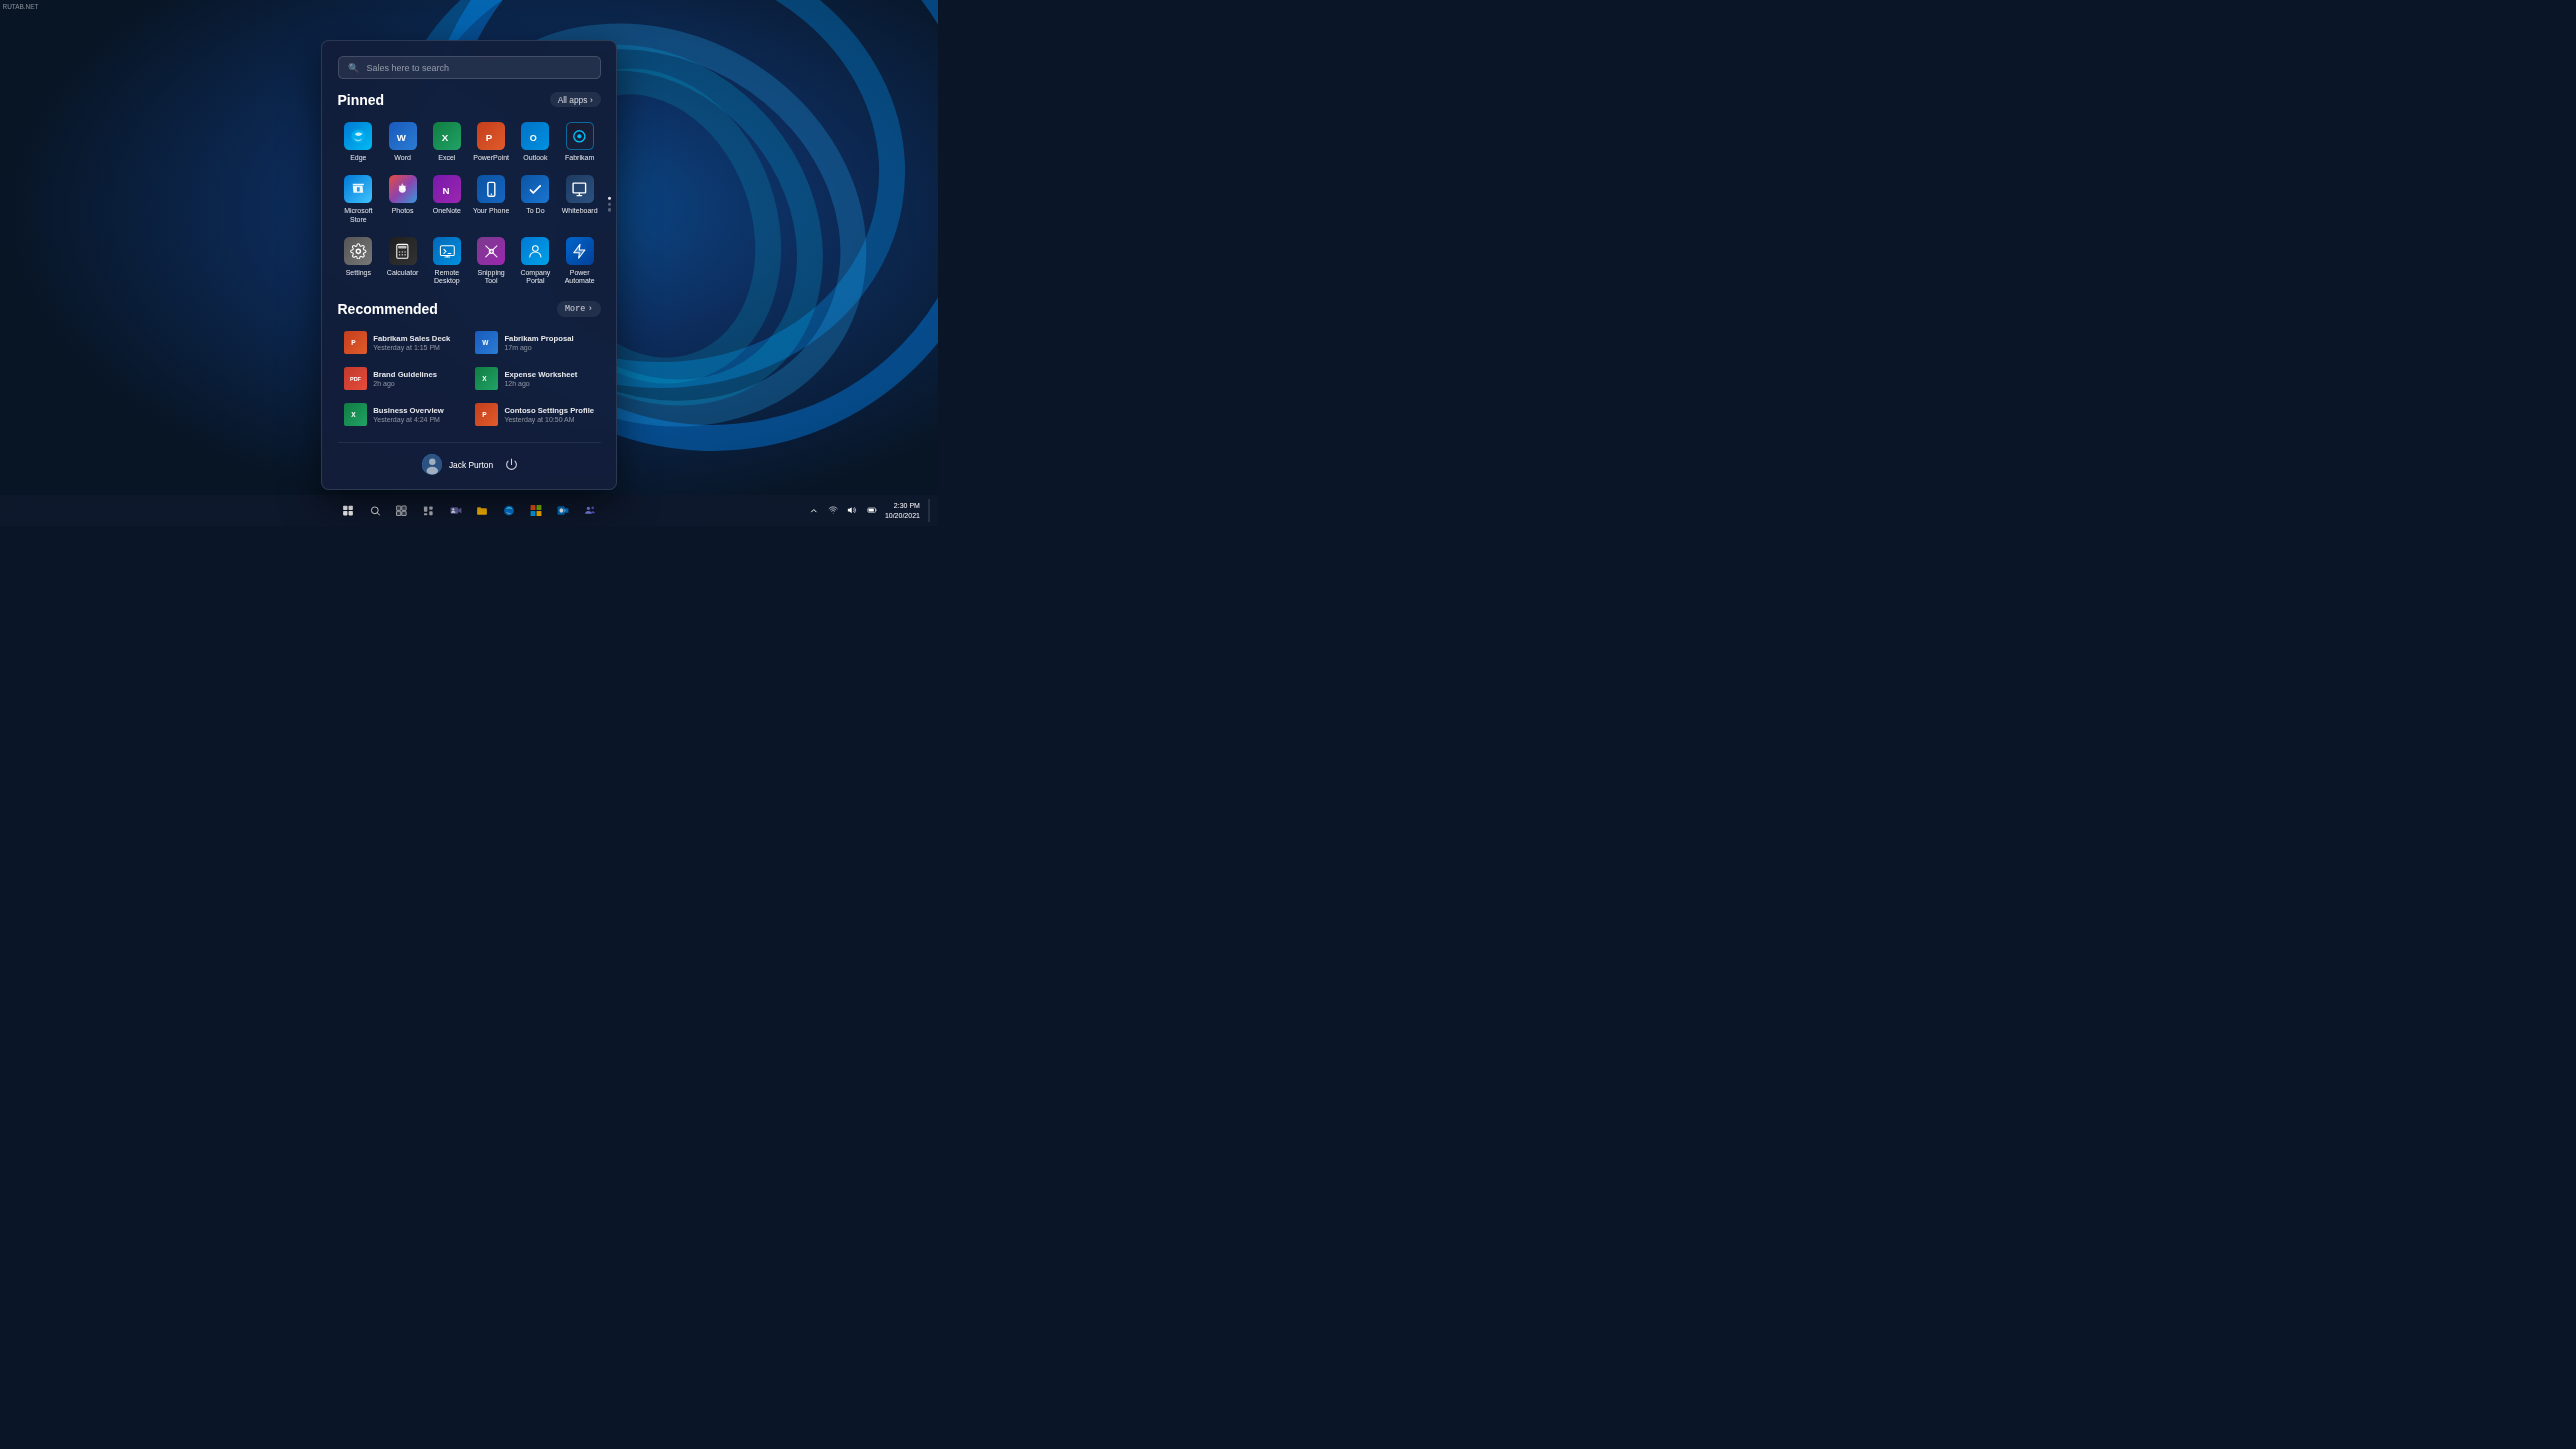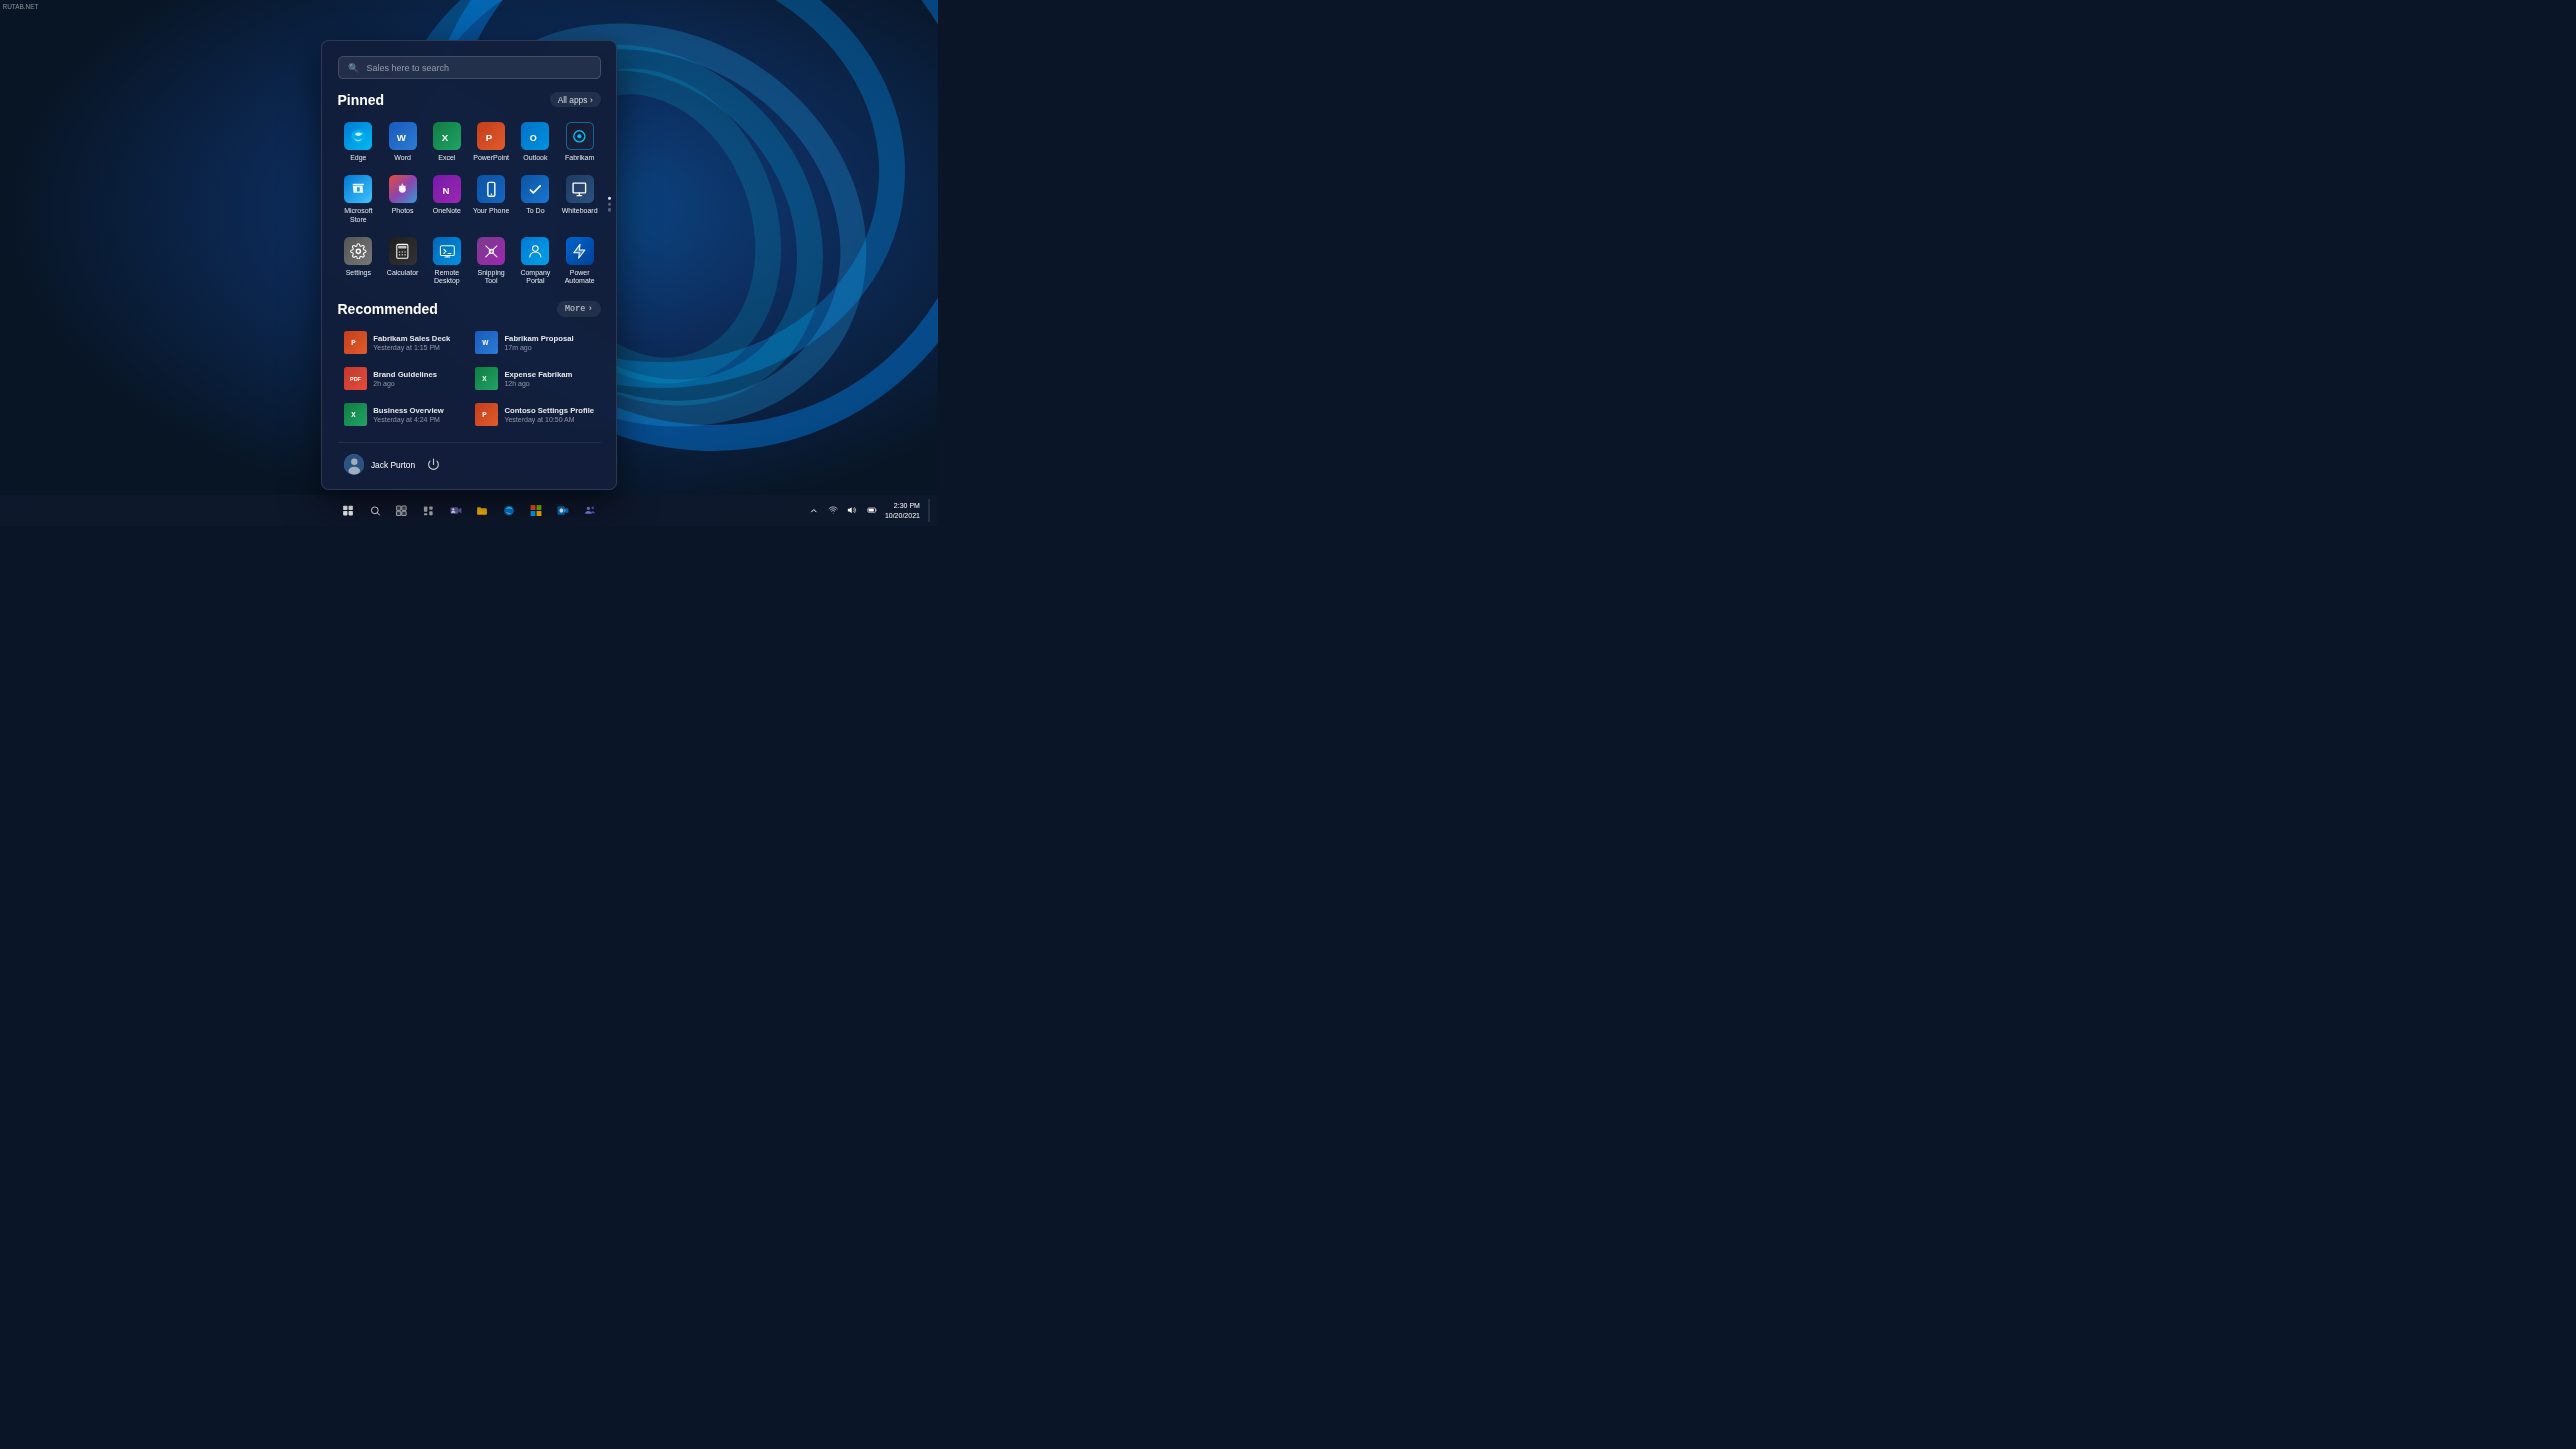--- a/index.html
+++ b/index.html
@@ -245,21 +245,21 @@
     }
 
     .rec-info { flex: 1; min-width: 0; }
     .rec-name { color: rgba(255,255,255,0.9); font-size: 7.7px; font-weight: 700; white-space: nowrap; overflow: hidden; text-overflow: ellipsis; }
     .rec-time { color: rgba(255,255,255,0.5); font-size: 7px; margin-top: 1.3px; }
 
     
     .start-footer {
       display: flex;
       align-items: center;
-      justify-content: flex-start;
+      justify-content: center;
       margin-top: 10.3px;
       padding-top: 7.7px;
       border-top: 0.6px solid rgba(255,255,255,0.08);
     }
 
     .user-info {
       display: flex;
       align-items: center;
       gap: 6.4px;
       cursor: pointer;
@@ -589,21 +589,21 @@
         </div>
       </div>
 
       <div class="rec-item">
         <div class="rec-icon" style="background: linear-gradient(135deg, #107c41, #21a366);">
           <svg width="13" height="13" viewBox="0 0 24 24" style="font-size:18px">
               <text x="4" y="17" font-size="12" font-weight="bold" fill="white">X</text>
             </svg>
         </div>
         <div class="rec-info">
-          <div class="rec-name">Expense Fabrikam</div>
+          <div class="rec-name">Expense Worksheet</div>
           <div class="rec-time">12h ago</div>
         </div>
       </div>
 
       <div class="rec-item">
         <div class="rec-icon" style="background: linear-gradient(135deg, #107c41, #21a366);">
           <svg width="13" height="13" viewBox="0 0 24 24" style="font-size:18px">
               <text x="4" y="17" font-size="12" font-weight="bold" fill="white">X</text>
             </svg>
         </div>

